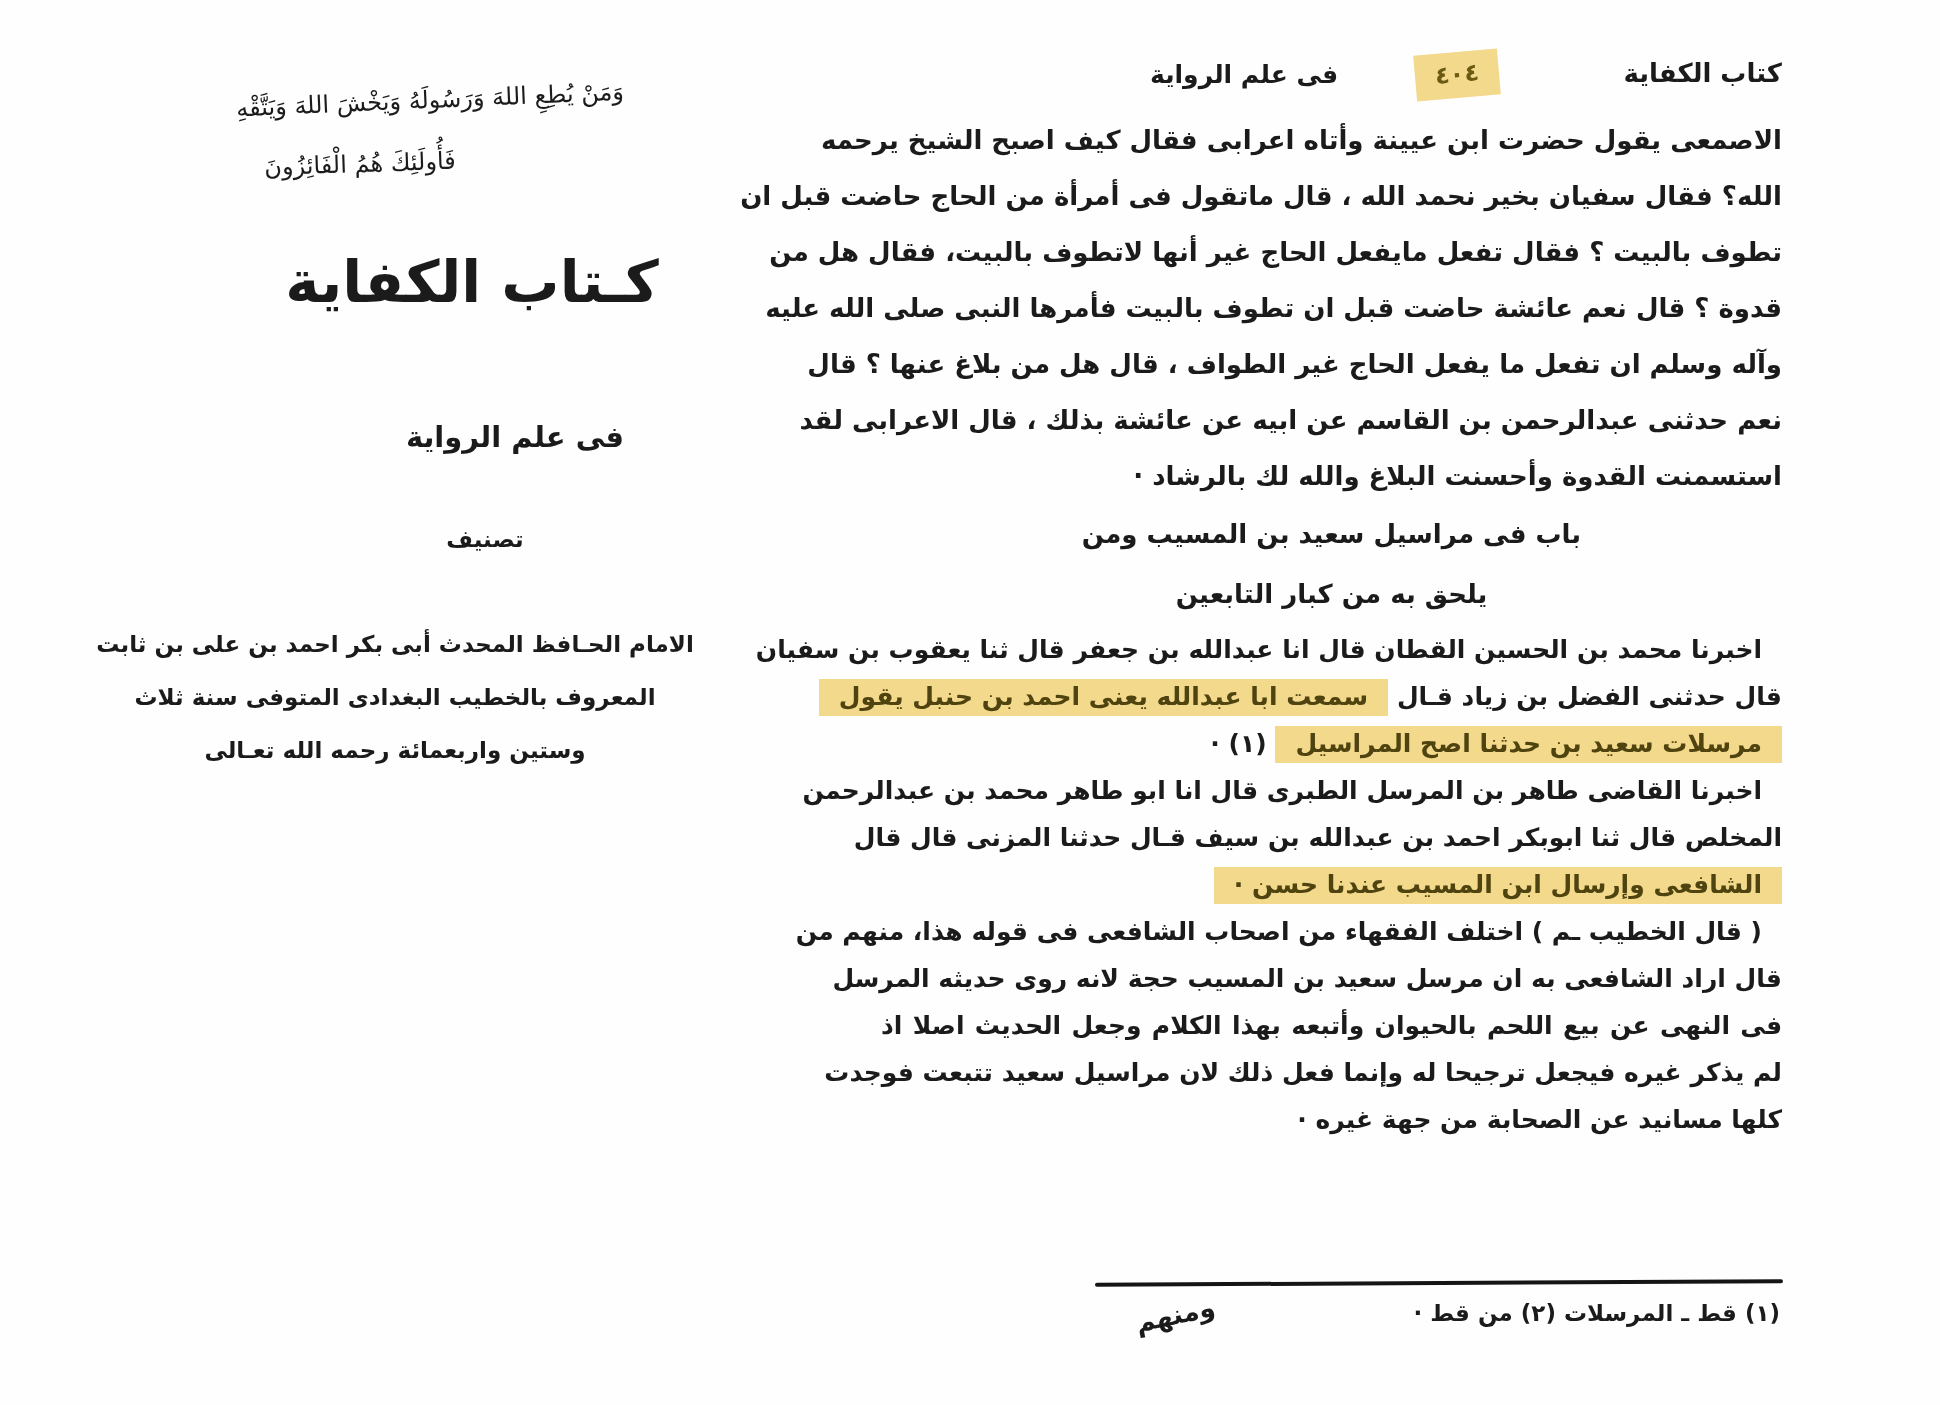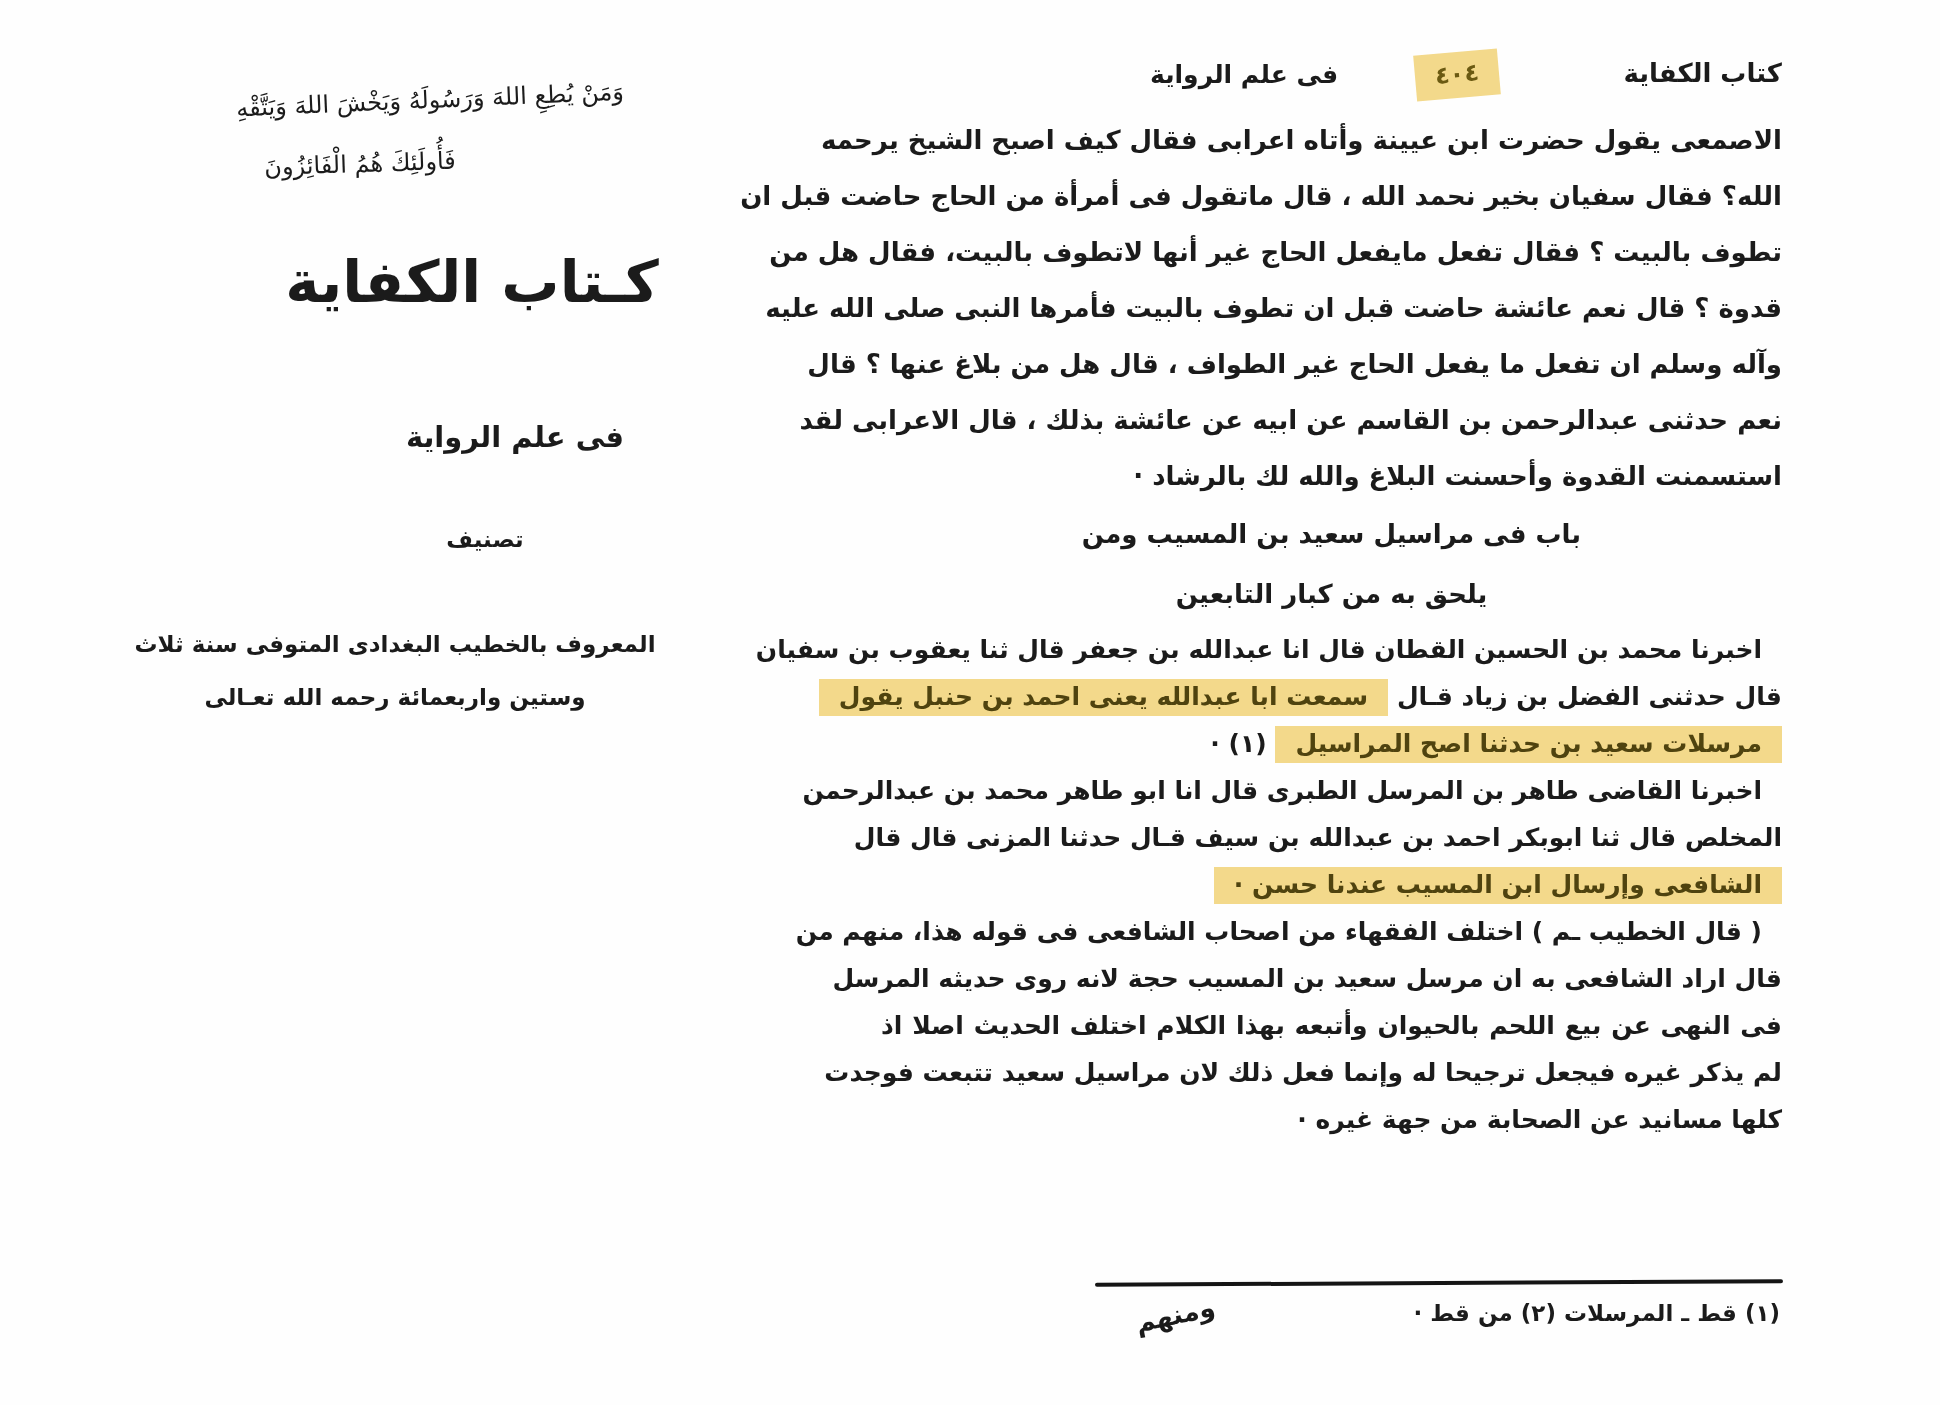--- a/index.html
+++ b/index.html
@@ -71,20 +71,21 @@
 </head>
 <body>
 
 <section class="page" id="left-page" dir="rtl">
   <div class="verse-line" id="verse1">وَمَنْ يُطِعِ اللهَ وَرَسُولَهُ وَيَخْشَ اللهَ وَيَتَّقْهِ</div>
   <div class="verse-line" id="verse2">فَأُولَئِكَ هُمُ الْفَائِزُونَ</div>
   <div id="book-title-main">كـتاب الكفاية</div>
   <div id="subtitle-main">فى علم الرواية</div>
   <div id="tasnif">تصنيف</div>
   <div id="author-block">
+    <div>الامام الحـافظ المحدث أبى بكر احمد بن على بن ثابت</div>
     <div>المعروف بالخطيب البغدادى المتوفى سنة ثلاث</div>
     <div>وستين واربعمائة رحمه الله تعـالى</div>
   </div>
 </section>
 
 <section class="page" id="right-page">
 
   <header id="rp-header">
     <span id="rp-book-title">كتاب الكفاية</span>
     <span id="rp-folio">٤٠٤</span>
@@ -125,21 +126,21 @@
         <div class="line indent">اخبرنا القاضى طاهر بن المرسل الطبرى قال انا ابو طاهر محمد بن عبدالرحمن</div>
         <div class="line">المخلص قال ثنا ابوبكر احمد بن عبدالله بن سيف قـال حدثنا المزنى قال قال</div>
         <div class="line short">
           <span class="hl">الشافعى وإرسال ابن المسيب عندنا حسن ·</span>
         </div>
       </div>
 
       <div>
         <div class="line indent">( قال الخطيب ـم ) اختلف الفقهاء من اصحاب الشافعى فى قوله هذا، منهم من</div>
         <div class="line">قال اراد الشافعى به ان مرسل سعيد بن المسيب حجة لانه روى حديثه المرسل</div>
-        <div class="line">فى النهى عن بيع اللحم بالحيوان وأتبعه بهذا الكلام اختلف الحديث اصلا اذ</div>
+        <div class="line">فى النهى عن بيع اللحم بالحيوان وأتبعه بهذا الكلام وجعل الحديث اصلا اذ</div>
         <div class="line">لم يذكر غيره فيجعل ترجيحا له وإنما فعل ذلك لان مراسيل سعيد تتبعت فوجدت</div>
         <div class="line short">كلها مسانيد عن الصحابة من جهة غيره ·</div>
       </div>
     </div>
   </div>
 
   <div id="footnote-rule"></div>
   <div id="rp-footnote">(١) قط ـ المرسلات (٢) من قط ·</div>
   <div id="rp-catchword">ومنهم</div>
 </section>

